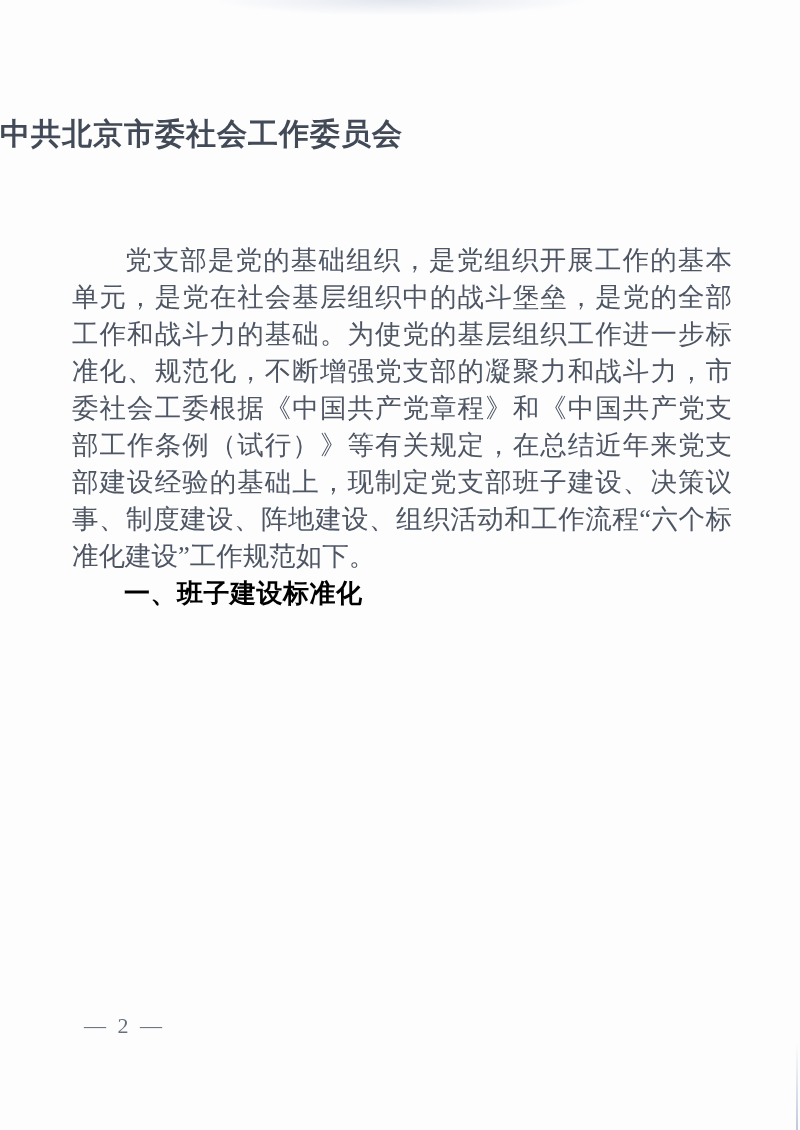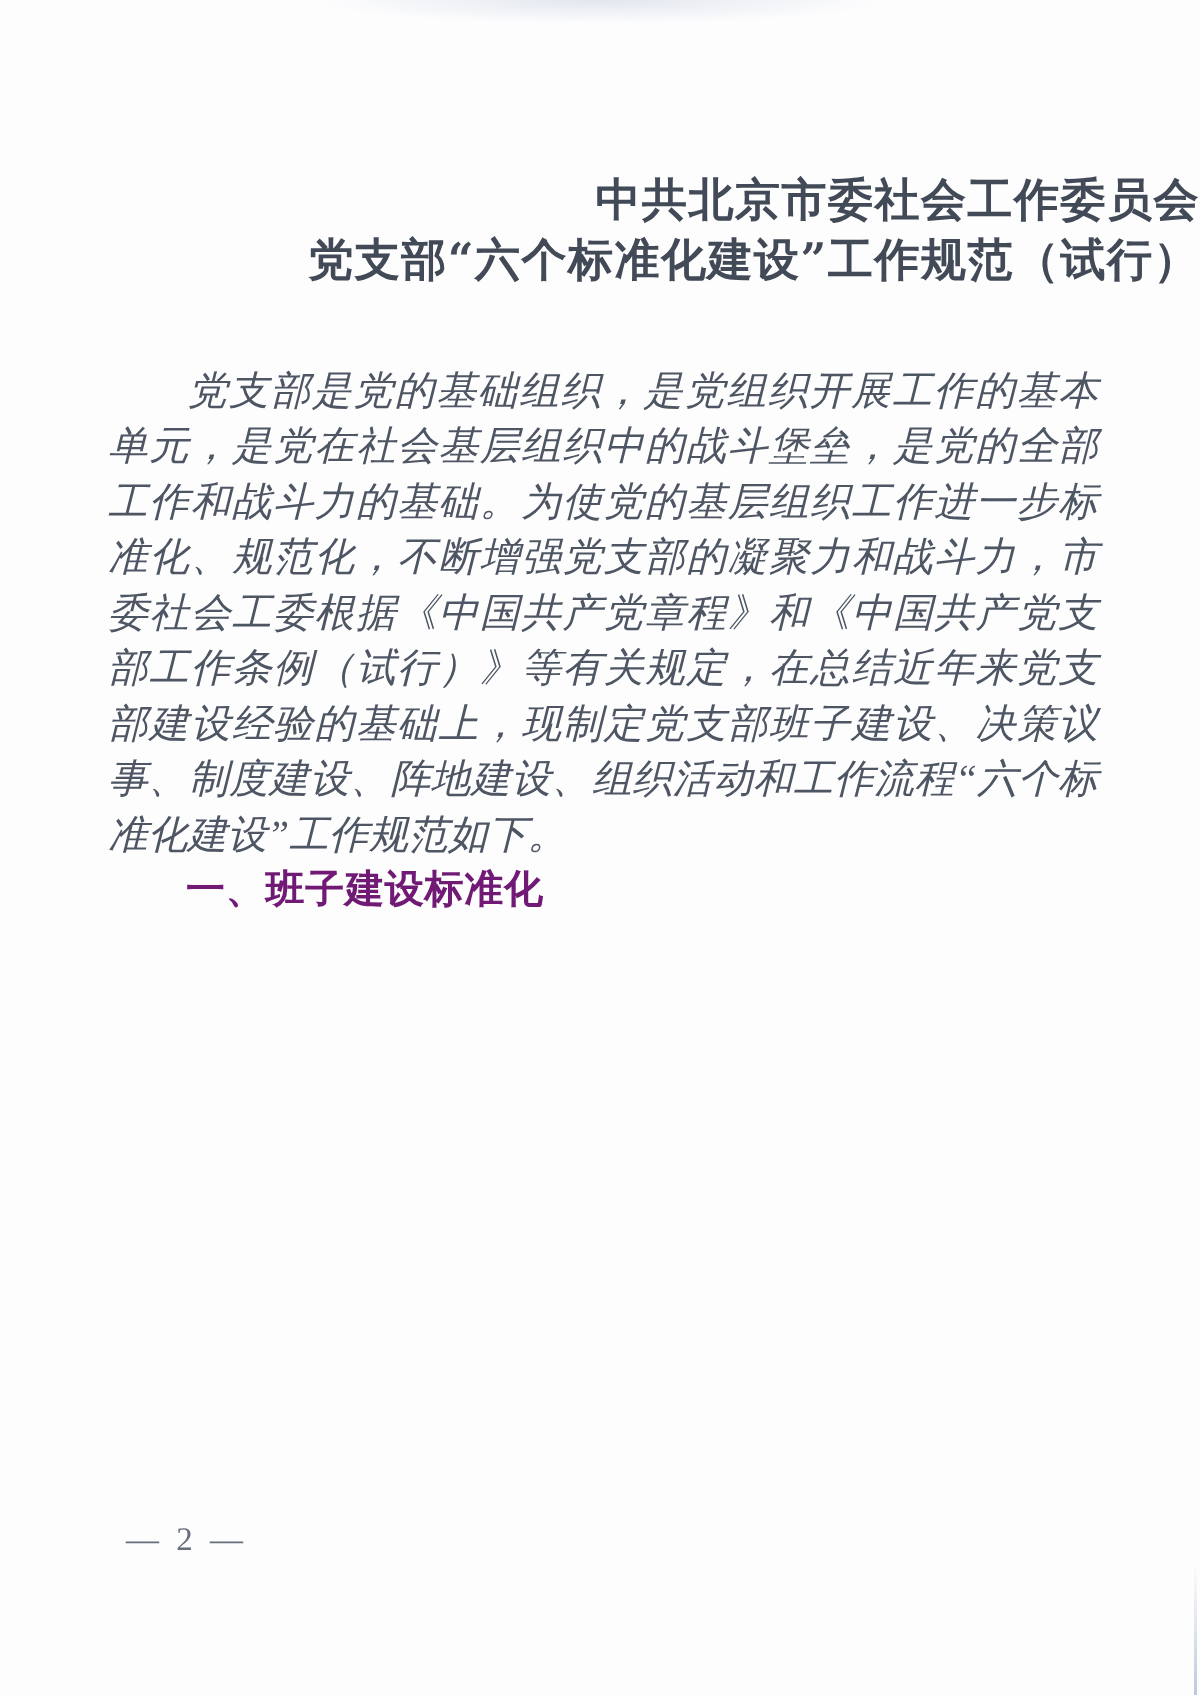--- a/index.html
+++ b/index.html
@@ -25,69 +25,67 @@
   
   .edge-line {
     position: absolute; right: 2px; bottom: 0;
     width: 2px; height: 88px;
     background: linear-gradient(to bottom, rgba(150,165,195,0), rgba(140,158,195,0.55));
     pointer-events: none;
   }
   .doc-title {
     position: absolute; top: 114px; left: 0; right: 0;
     margin: 0;
-    text-align: right;
+    text-align: left;
     font-family: "DejaVu Serif", "Liberation Serif", serif;
     font-weight: bold;
     font-size: 30px;
     line-height: 40px;
     letter-spacing: 1px;
     color: #414a56;
   }
   .doc-title span { display: block; }
   .doc-body {
     position: absolute; top: 242px; left: 72px;
     width: 660px;
     font-size: 26.5px;
     line-height: 37px;
     text-align: justify;
     color: #4e5664;
   }
   .doc-body p {
     margin: 0;
     text-indent: 2em;
-    font-style: italic;
   }
   .doc-body h2 {
     margin: 0;
     text-indent: 2em;
     font-size: 26px;
     line-height: 37px;
     font-weight: bold;
     font-family: "DejaVu Sans", "Liberation Sans", sans-serif;
-    color: #701a75;
+    color: #000000;
     letter-spacing: 0.5px;
   }
   .page-footer {
     position: absolute; left: 84px; top: 1013px;
     font-size: 22px;
     letter-spacing: 3px;
     color: #666f7b;
     font-family: "Liberation Serif", "DejaVu Serif", serif;
   }
 </style>
 </head>
 <body>
 
 <div class="scan-page">
   <div class="smudge-top"></div>
 
   <h1 class="doc-title">
     <span>中共北京市委社会工作委员会</span>
-    <span>党支部“六个标准化建设”工作规范（试行）</span>
   </h1>
 
   <div class="doc-body">
     <p>党支部是党的基础组织，是党组织开展工作的基本单元，是党在社会基层组织中的战斗堡垒，是党的全部工作和战斗力的基础。为使党的基层组织工作进一步标准化、规范化，不断增强党支部的凝聚力和战斗力，市委社会工委根据《中国共产党章程》和《中国共产党支部工作条例（试行）》等有关规定，在总结近年来党支部建设经验的基础上，现制定党支部班子建设、决策议事、制度建设、阵地建设、组织活动和工作流程“六个标准化建设”工作规范如下。</p>
     <h2>一、班子建设标准化</h2>
   </div>
 
   <div class="page-footer">— 2 —</div>
 
   <div class="edge-line"></div>

